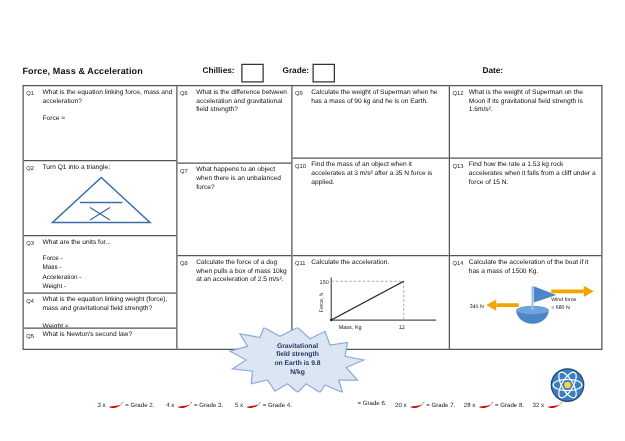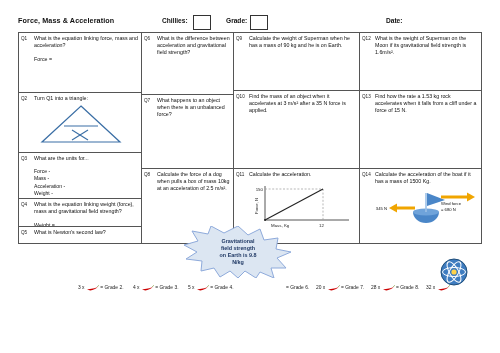--- a/index.html
+++ b/index.html
@@ -1,17 +1,17 @@
 <!DOCTYPE html>
 <html><head>
 <meta charset="utf-8">
 <style>
   html,body{margin:0;padding:0;background:#ffffff;}
   body{width:500px;height:353px;overflow:hidden;font-family:"Liberation Sans",sans-serif;color:#111;}
-  .page{position:relative;width:500px;height:279px;background:#fff;}
+  .page{position:relative;width:500px;height:279px;background:#fff;margin-top:36px;}
   .sheet{position:absolute;left:18px;top:16px;width:464px;height:260px;}
 
   
   .header{position:relative;height:14px;}
   .hdr-title{position:absolute;left:0;top:0;font-size:7.2px;font-weight:bold;letter-spacing:.1px;white-space:nowrap;}
   .hdr-chillies{position:absolute;left:144px;top:0.5px;font-size:6.6px;font-weight:bold;}
   .hdr-grade{position:absolute;left:208px;top:0.5px;font-size:6.6px;font-weight:bold;}
   .hdr-date{position:absolute;left:368px;top:0.5px;font-size:6.6px;font-weight:bold;}
   .hdr-box{position:absolute;top:-1px;width:16px;height:13px;border:1px solid #333;background:#fff;}
   .box-chillies{left:175px;}

